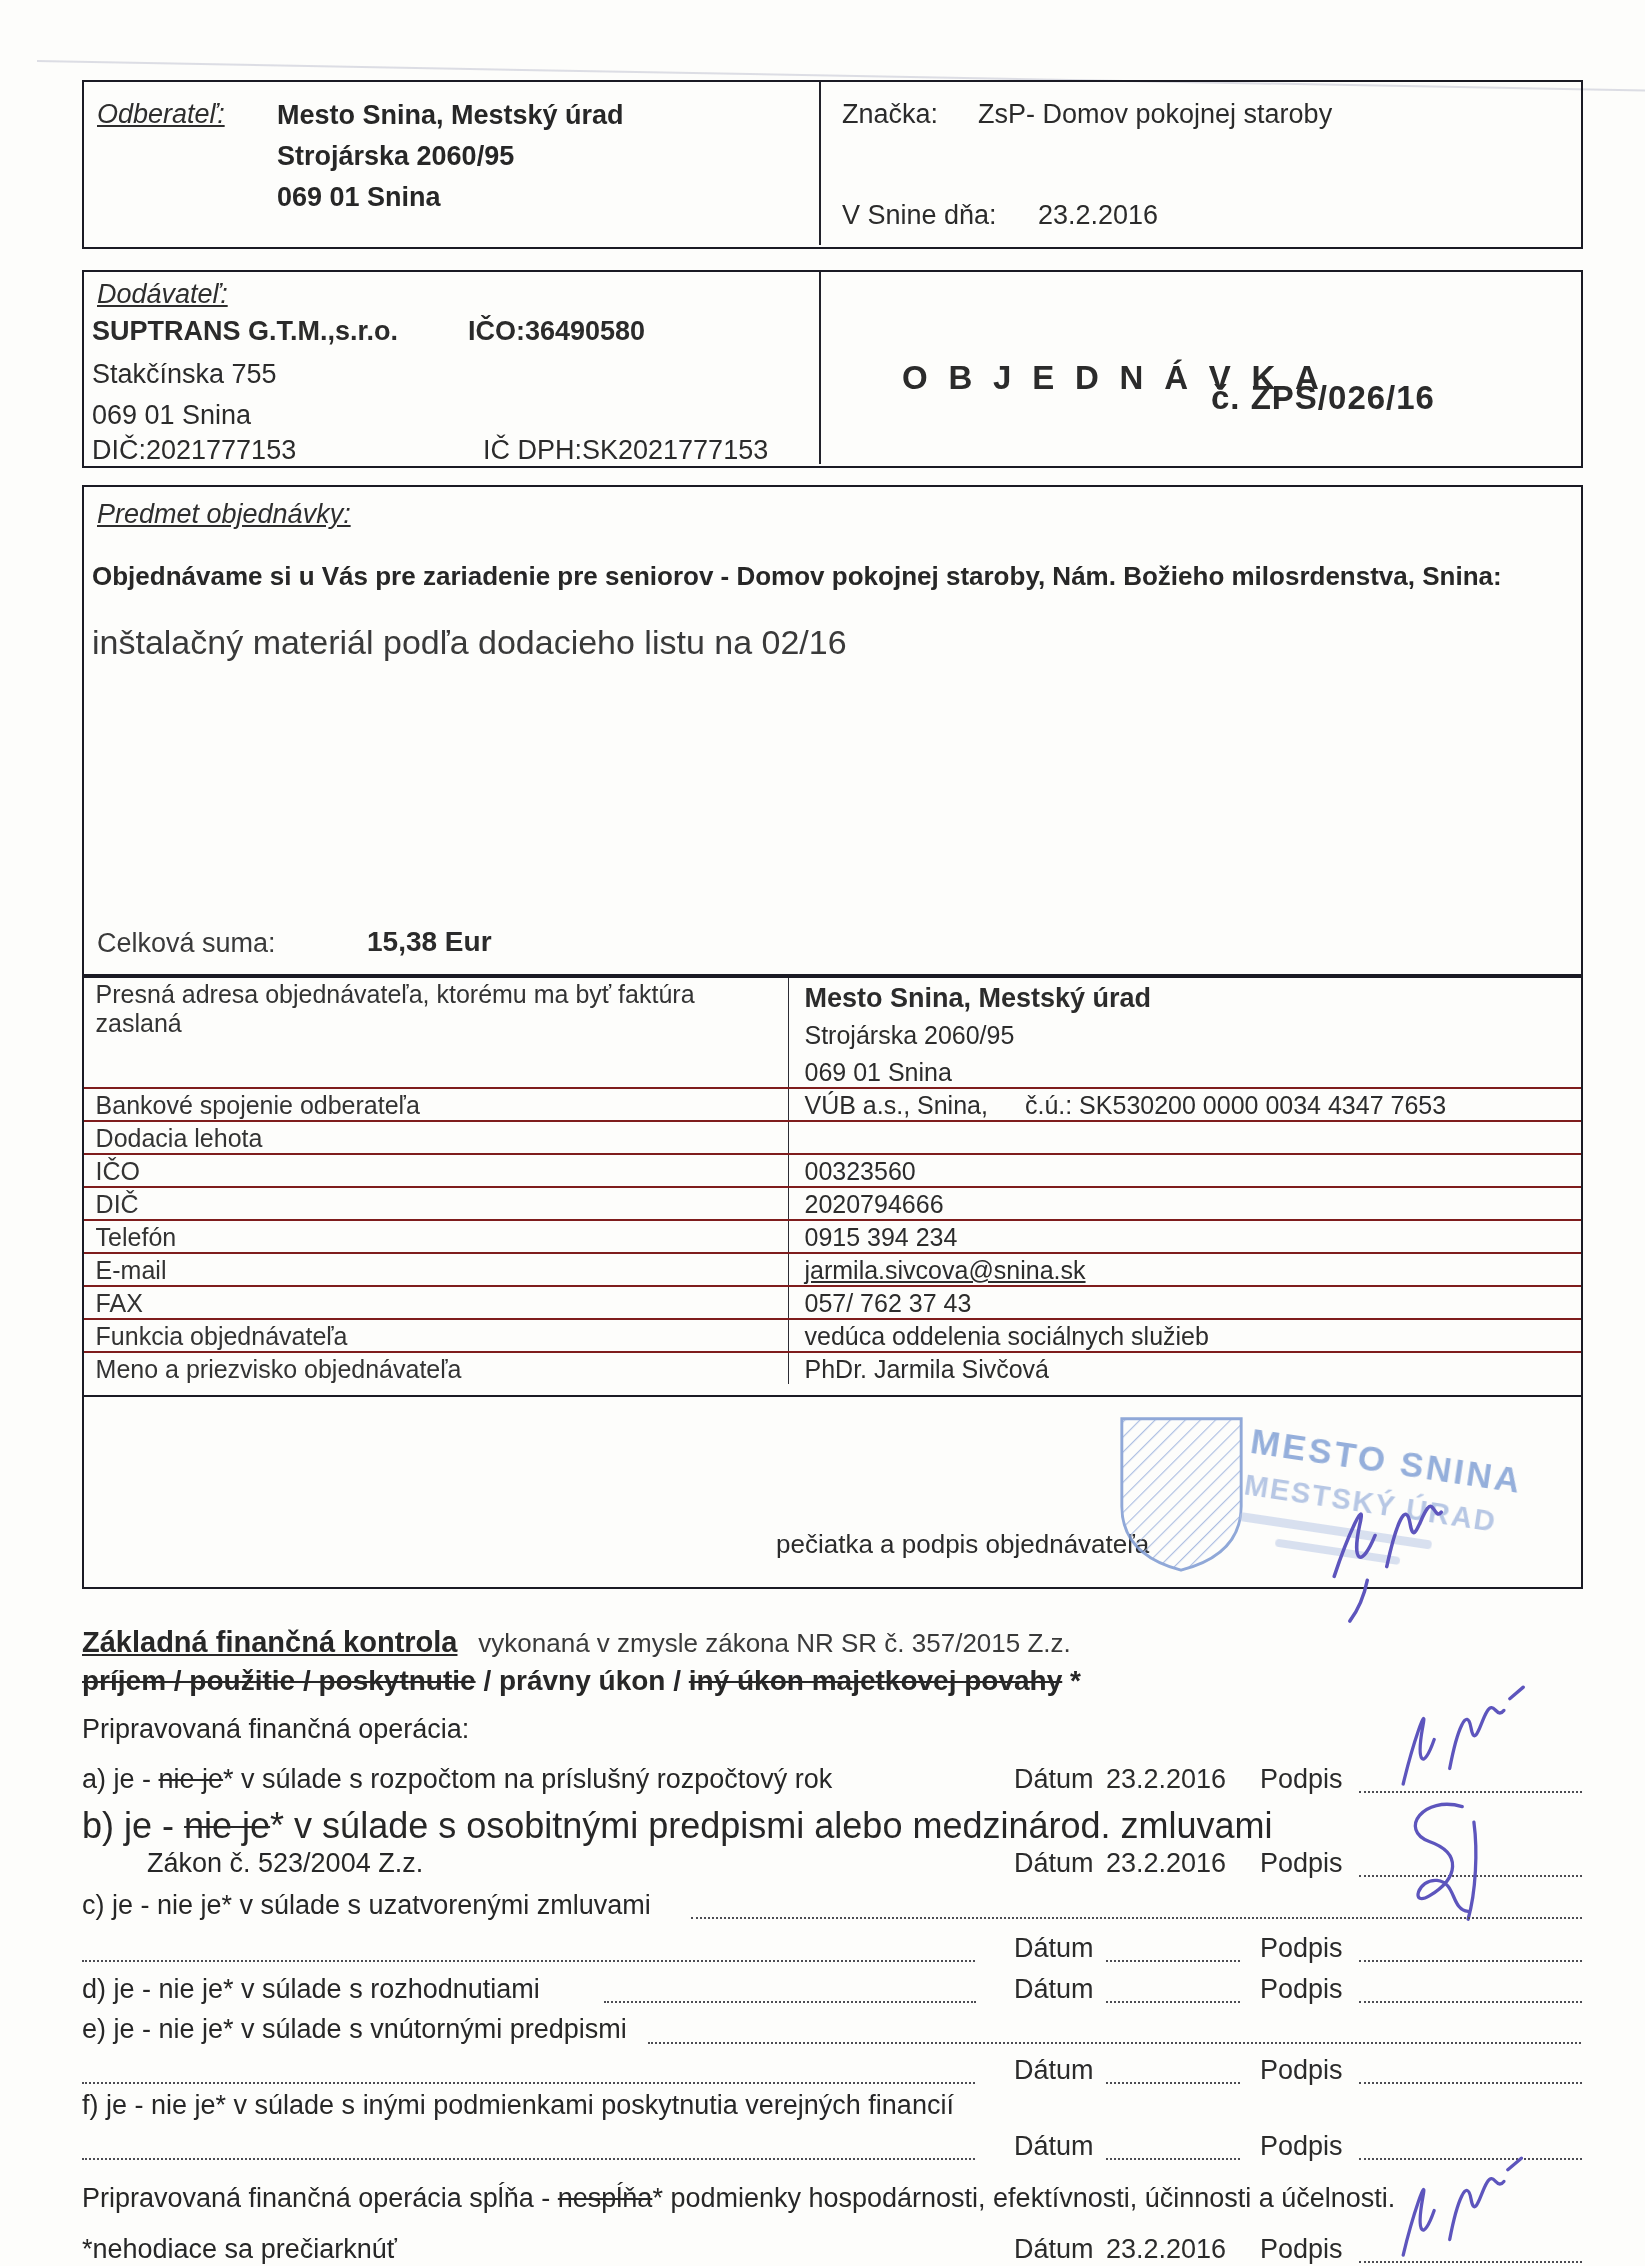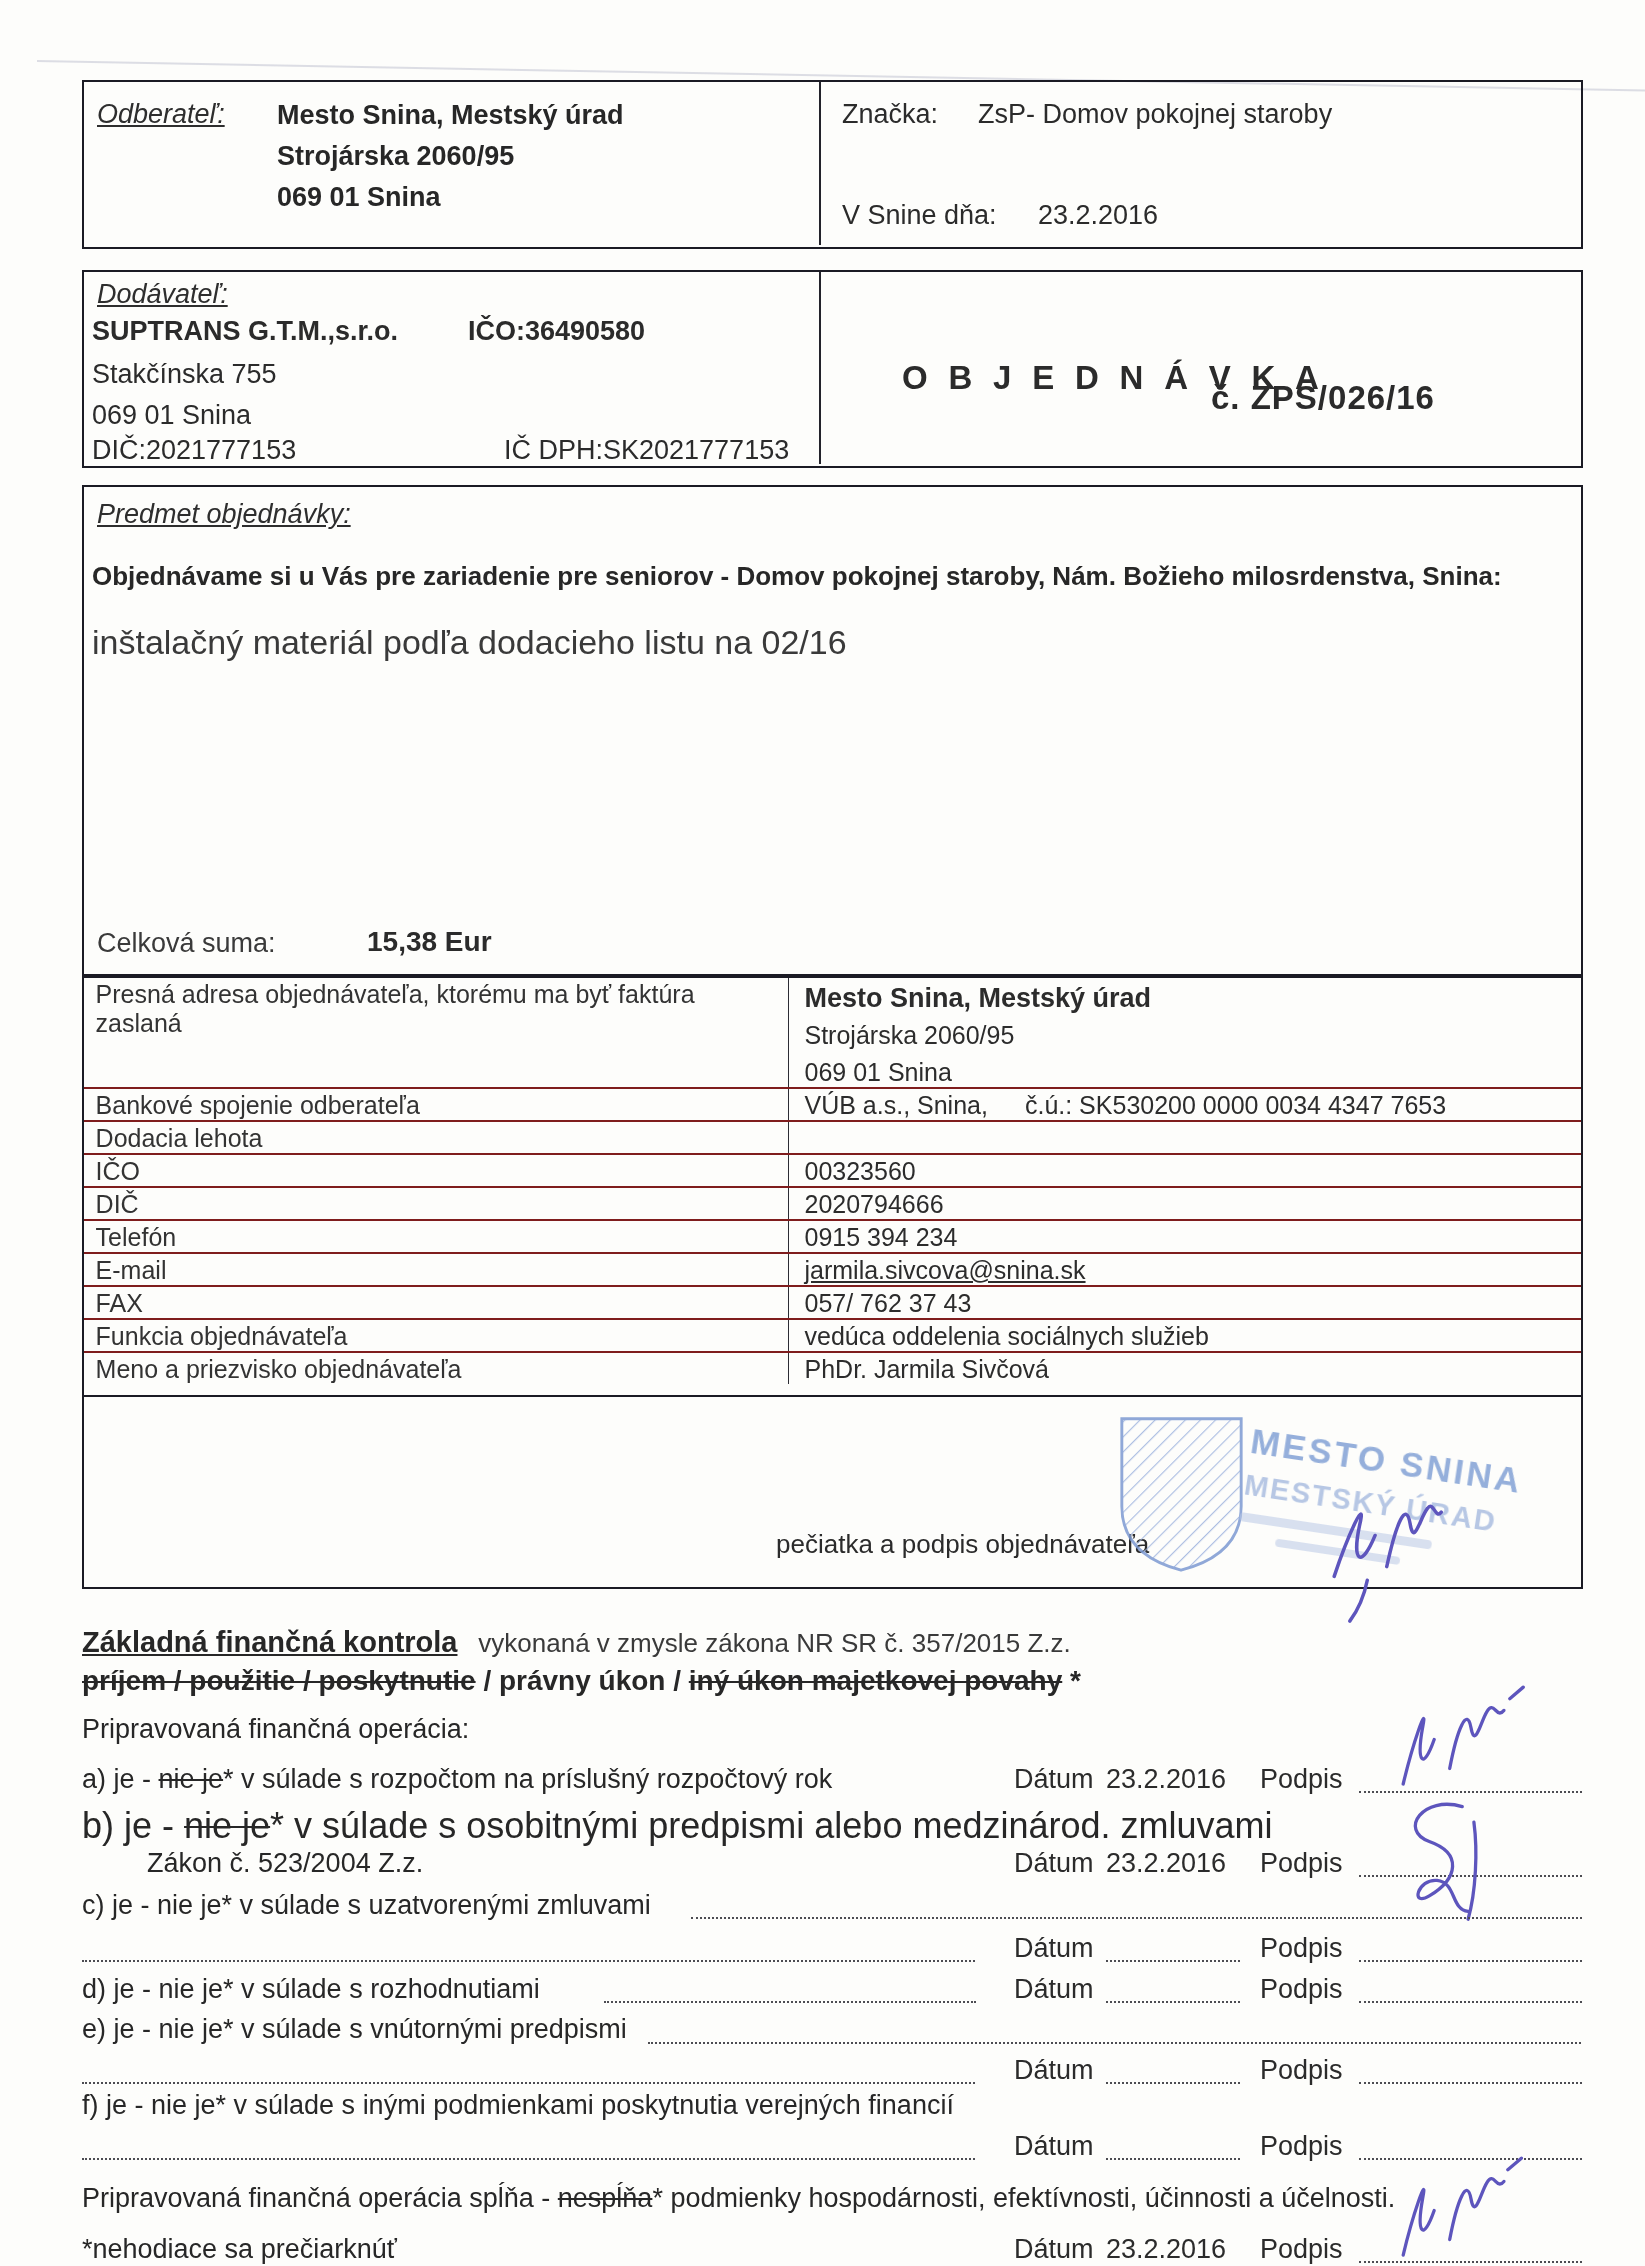--- a/index.html
+++ b/index.html
@@ -49,21 +49,21 @@
 
   <div class="box" style="left:82px;top:270px;width:1501px;height:198px;">
     <div class="vline" style="left:735px;top:0;height:192px;"></div>
   </div>
   <div class="abs it-u" style="left:97px;top:279px;">Dodávateľ:</div>
   <span class="lbl b" style="left:92px;top:316px;">SUPTRANS G.T.M.,s.r.o.</span>
   <span class="lbl b" style="left:468px;top:316px;">IČO:36490580</span>
   <span class="lbl" style="left:92px;top:359px;text-align:center;">Stakčínska 755</span>
   <span class="lbl" style="left:92px;top:400px;">069 01 Snina</span>
   <span class="lbl" style="left:92px;top:435px;">DIČ:2021777153</span>
-  <span class="lbl" style="left:504px;top:435px;">IČ DPH:SK2021777153</span>
+  <span class="lbl" style="left:483px;top:435px;">IČ DPH:SK2021777153</span>
   <span class="lbl b" style="left:902px;top:359px;font-size:33px;letter-spacing:5.8px;">O B J E D N Á V K A</span>
   <span class="lbl b" style="left:1211px;top:359px;font-size:33px;letter-spacing:1px;margin-top:20px;">č. ZPS/026/16</span>
 
   <div class="box" style="left:82px;top:485px;width:1501px;height:491px;"></div>
   <div class="abs it-u" style="left:97px;top:499px;">Predmet objednávky:</div>
   <div class="abs b" style="left:92px;top:561px;width:1485px;font-size:26px;">Objednávame si u Vás pre zariadenie pre seniorov - Domov pokojnej staroby, Nám. Božieho milosrdenstva, Snina:</div>
   <div class="abs" style="left:92px;top:623px;font-size:34px;color:#3a3a3a;">inštalačný materiál podľa dodacieho listu na 02/16</div>
   <span class="lbl" style="left:97px;top:928px;color:#3a3a3a;">Celková suma:</span>
   <span class="lbl b" style="left:367px;top:926px;font-size:28px;">15,38 Eur</span>
 

